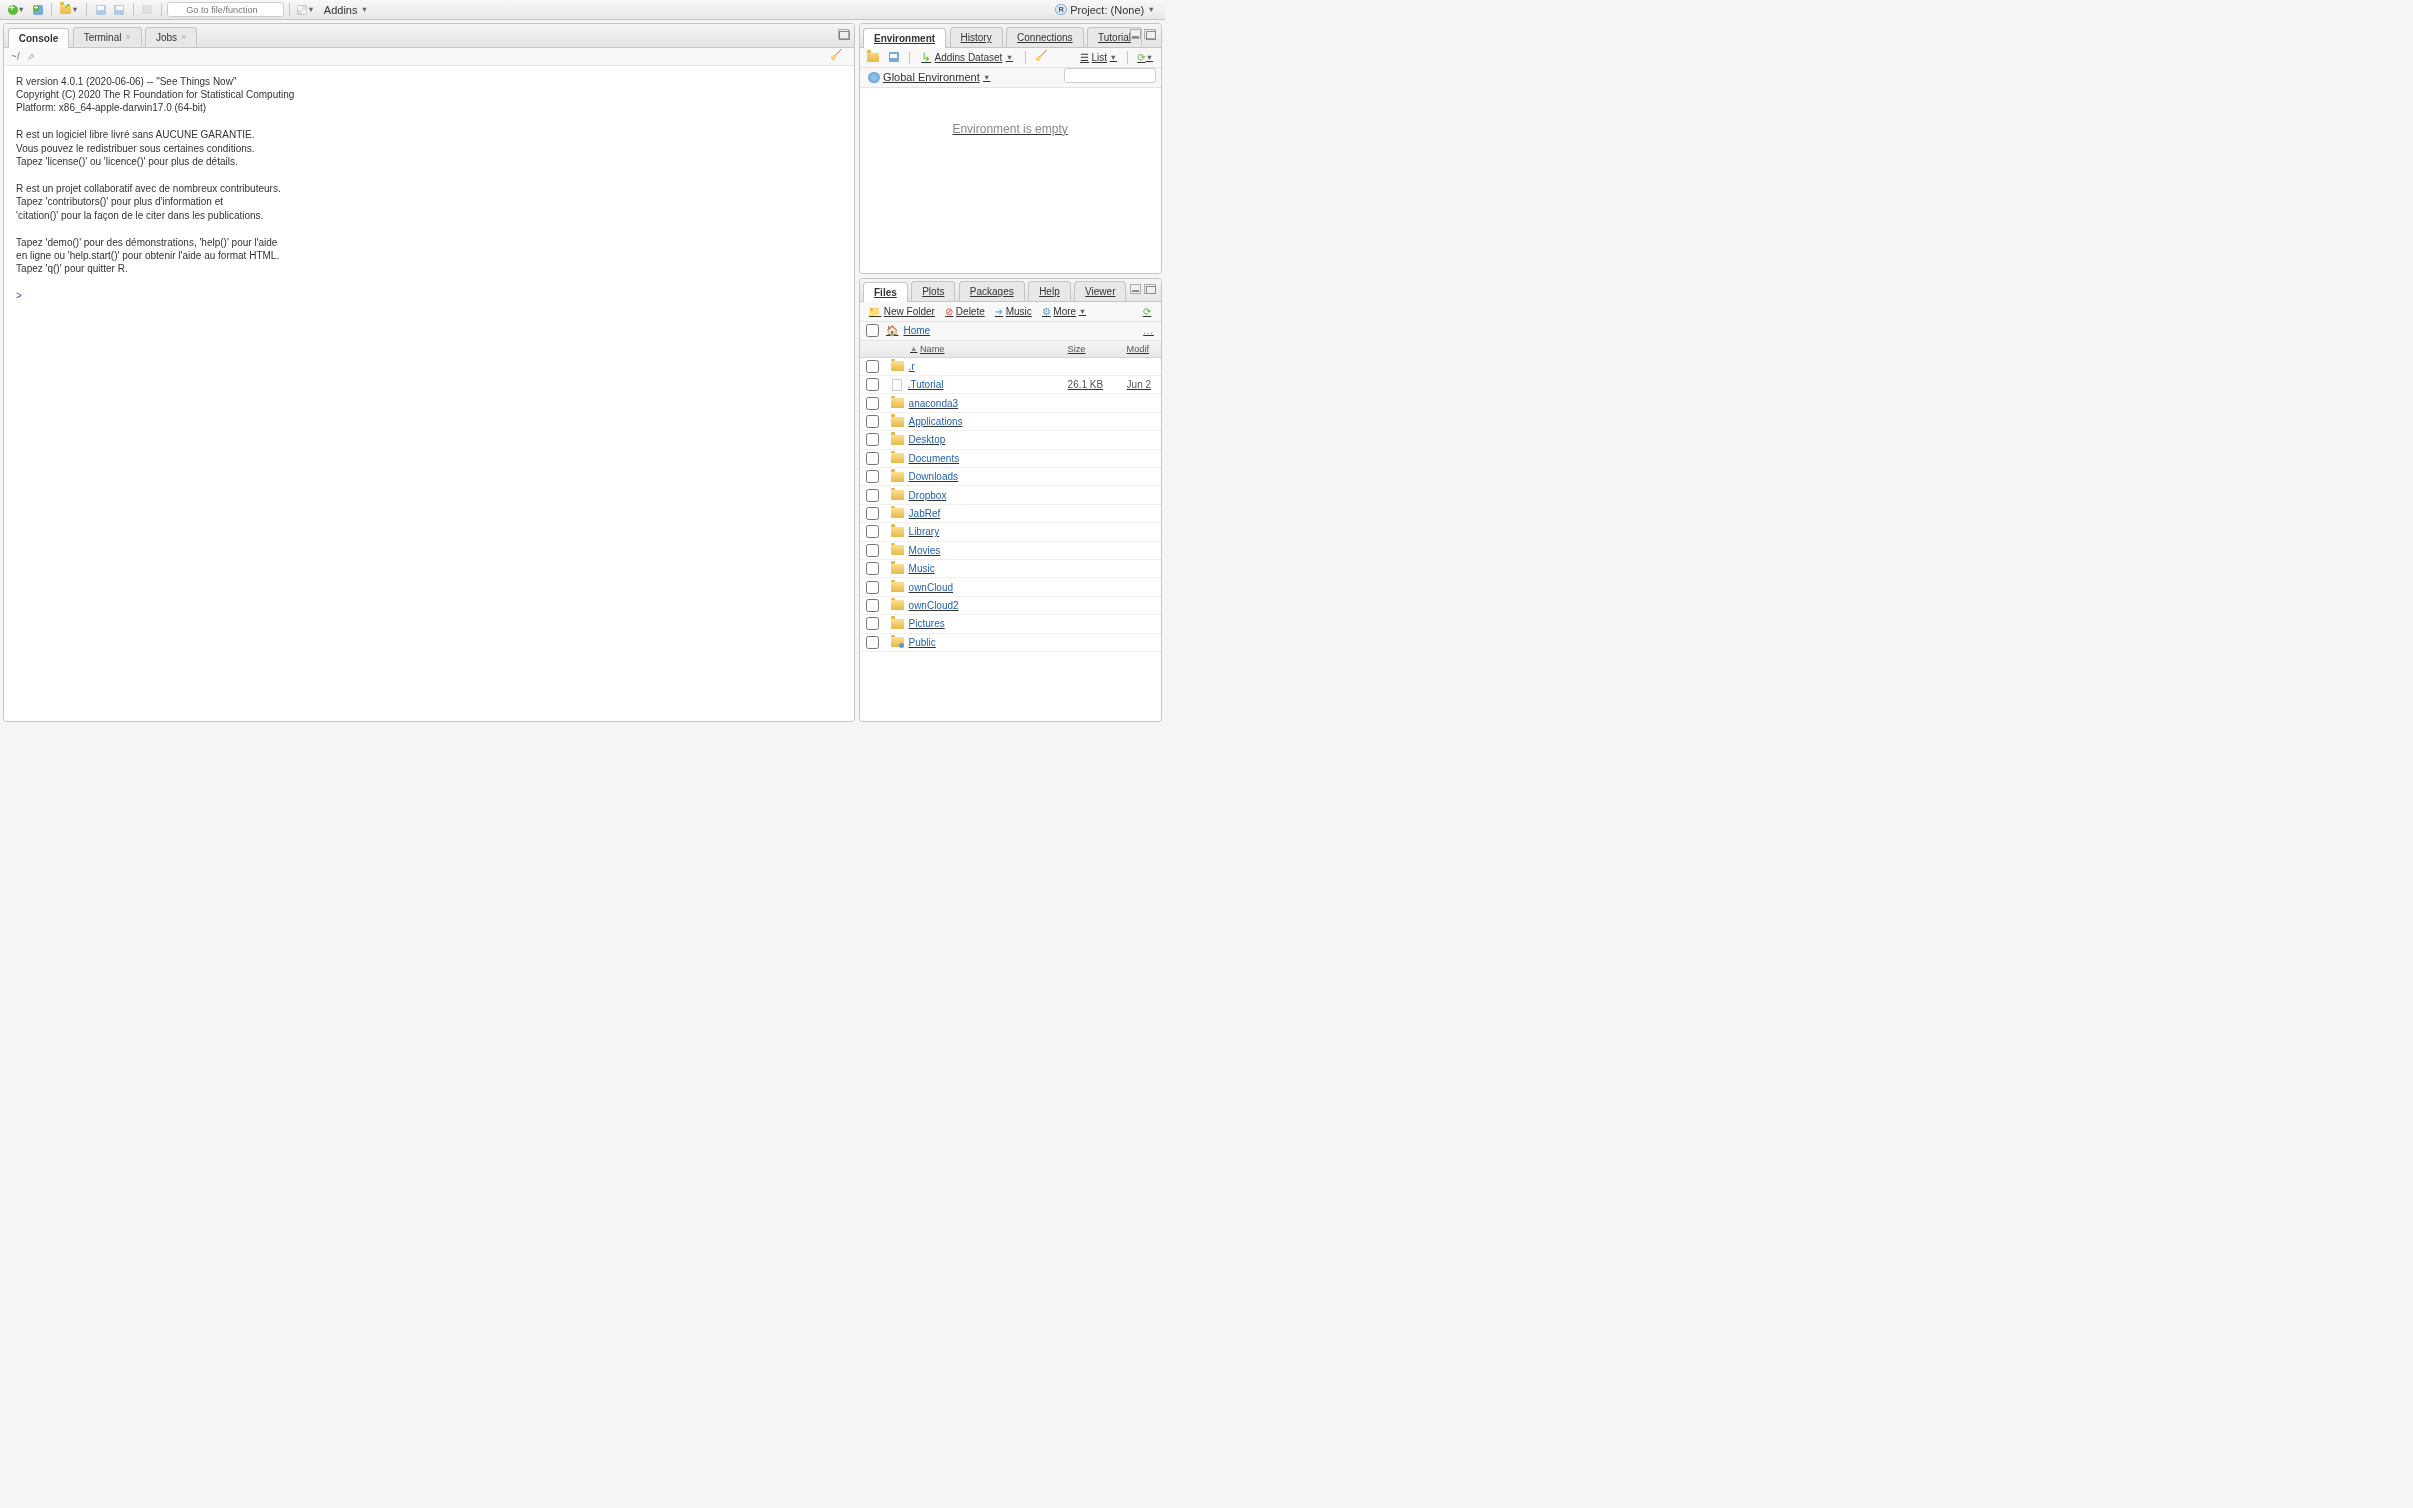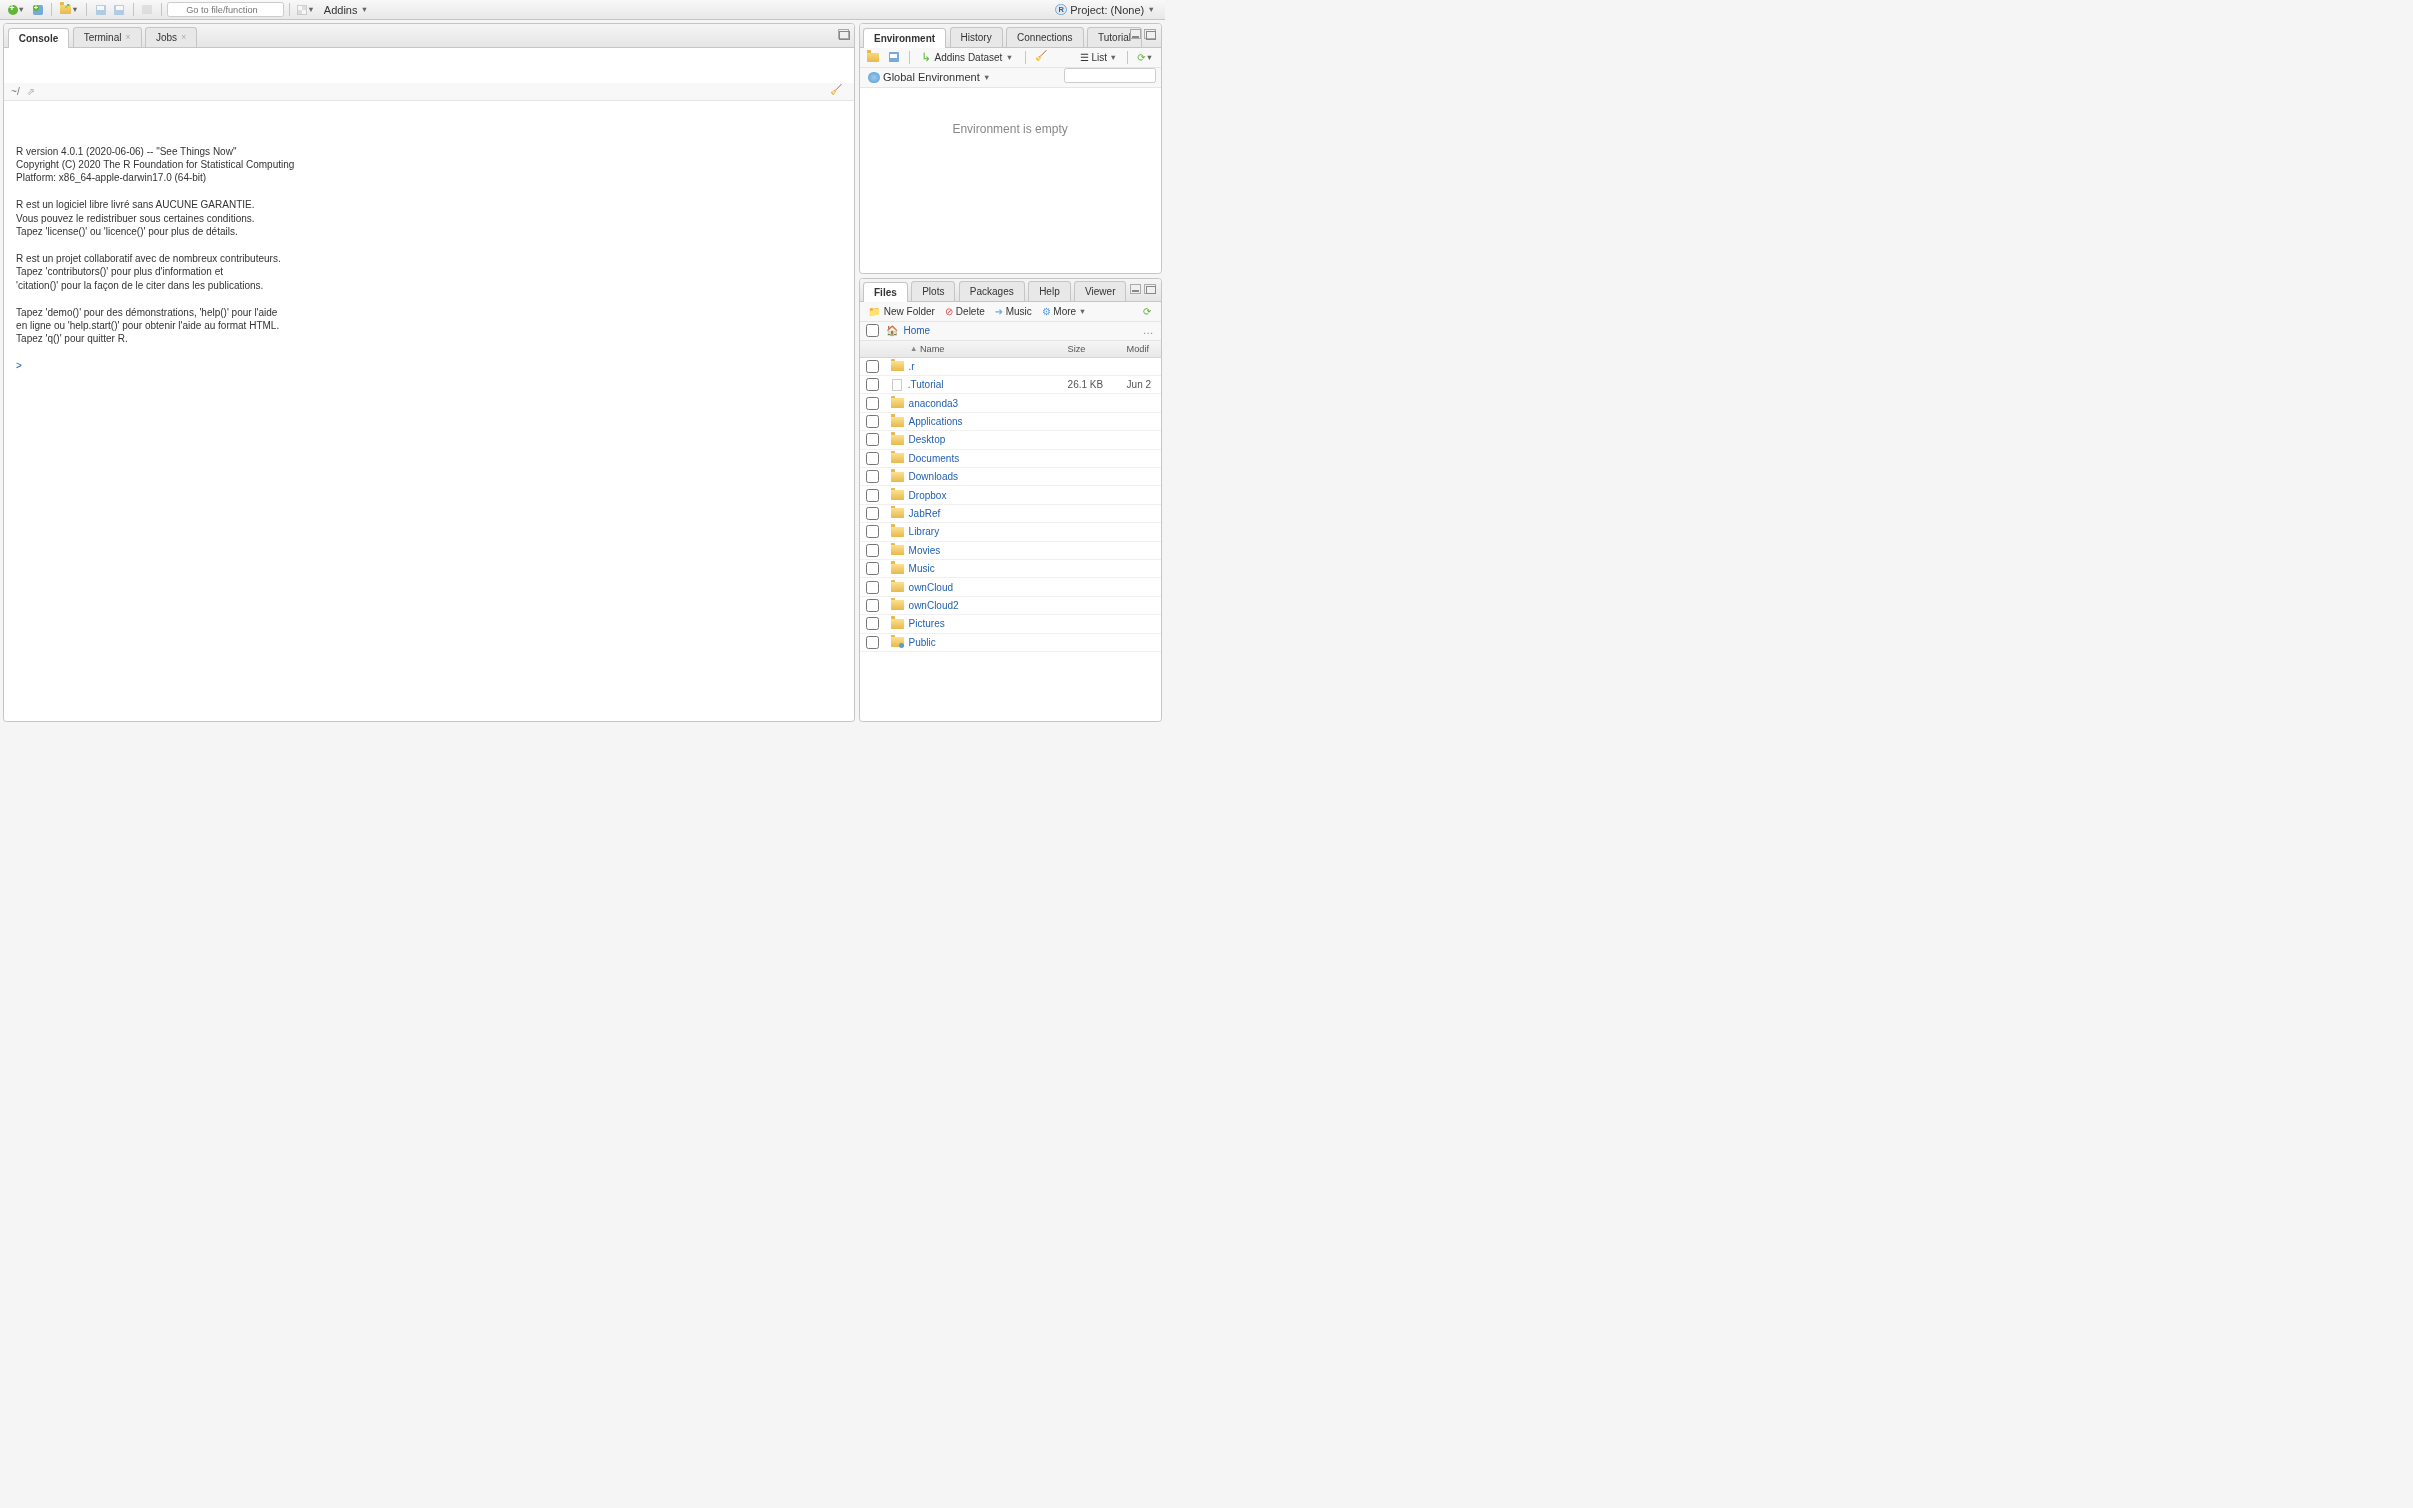--- a/index.html
+++ b/index.html
@@ -26,22 +26,22 @@
 .icon-save { width: 10px; height: 10px; background: #75aadb; border-radius: 0.8px; position: relative; opacity: 0.5; }
 .icon-save::after { content: ""; position: absolute; left: 1.7px; top: 1.7px; width: 6.7px; height: 4.2px; background: #fff; }
 .icon-saveall { opacity: 0.5; }
 .icon-print { width: 10px; height: 8.4px; background: #ccc; border-radius: 0.8px; opacity: 0.5; }
 .icon-grid { width: 10px; height: 10px; background: conic-gradient(#ccc 0 25%, #fff 0 50%, #ccc 0 75%, #fff 0); opacity: 0.5; border: 0.8px solid #aaa; }
 .icon-r { width: 11.7px; height: 11.7px; border-radius: 50%; background: #e8e8e8; border: 0.8px solid #75aadb; position: relative; }
 .icon-r::after { content: "R"; position: absolute; font-size: 7.5px; font-weight: bold; color: #2261b3; left: 2.5px; top: 0; }
 
 
 .main { display: flex; height: calc(100% - 20px); }
-.left-pane { flex: 1; border: 0.8px solid #c5c5c5; border-radius: 3.4px; margin: 3.4px 1.7px 3.4px 3.4px; background: #fff; display: flex; flex-direction: column; overflow: hidden; gap: 35px; }
-.right-pane { width: 303px; display: flex; flex-direction: column; margin: 3.4px 3.4px 3.4px 1.7px; gap: 3.4px; }
+.left-pane { flex: 1; border: 0.8px solid #c5c5c5; border-radius: 3.4px; margin: 3.4px 1.7px 3.4px 3.4px; background: #fff; display: flex; flex-direction: column; overflow: hidden; }
+.right-pane { width: 303px; display: flex; flex-direction: column; margin: 3.4px 3.4px 3.4px 1.7px; gap: 3.4px; text-decoration: underline; }
 .panel { border: 0.8px solid #c5c5c5; border-radius: 3.4px; background: #fff; display: flex; flex-direction: column; overflow: hidden; }
 .panel-top { flex: 0 0 251px; }
 .panel-bottom { flex: 1; }
 
 
 .tab-bar { height: 23.5px; background: linear-gradient(#f5f5f5, #e5e5e5); border-bottom: 0.8px solid #c5c5c5; display: flex; align-items: flex-end; position: relative; }
 .tab { padding: 4.2px 10px; border: 0.8px solid #c5c5c5; border-bottom: none; margin-left: 3.4px; border-radius: 3.4px 3.4px 0 0; background: #e8e8e8; cursor: pointer; font-size: 10px; display: flex; align-items: center; gap: 4.2px; height: 20px; }
 .tab.active { background: #fff; font-weight: bold; position: relative; top: 0.8px; }
 .tab-close { color: #aaa; font-size: 8.4px; cursor: pointer; }
 .tab-bar .win-ctrls { position: absolute; right: 5px; top: 5px; display: flex; gap: 2.5px; }

